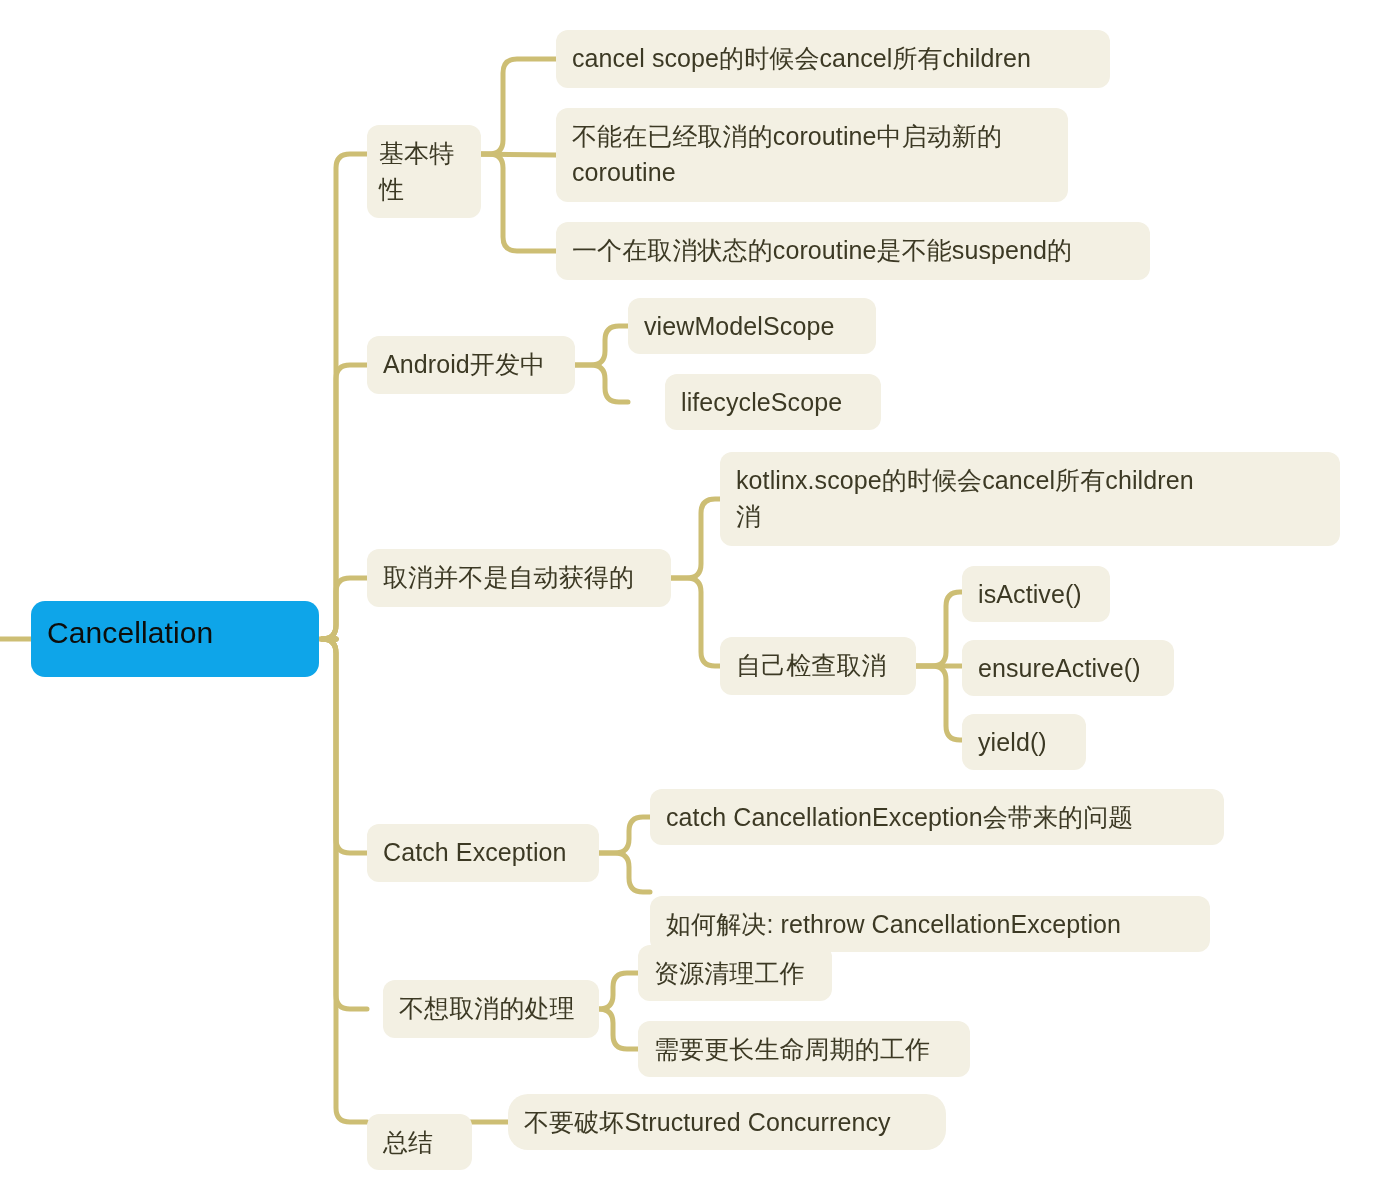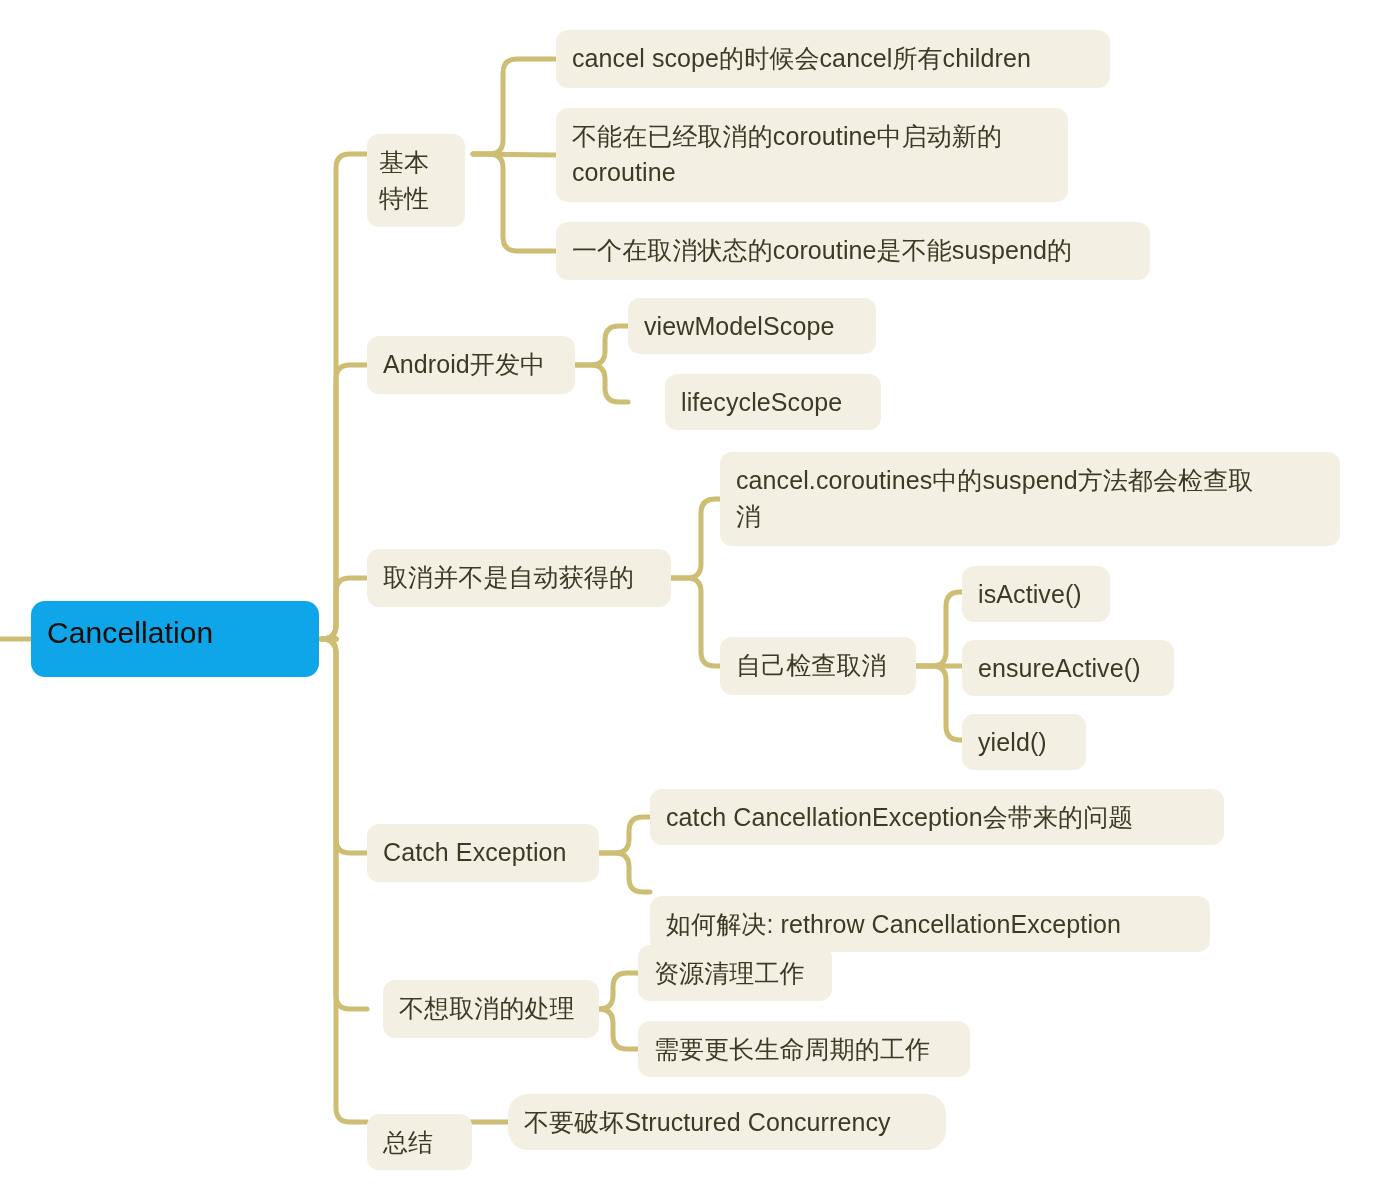--- a/index.html
+++ b/index.html
@@ -88,30 +88,30 @@
         <path d="M 336 639 L 322 639 Q 336 639 336 653 L 336 995 Q 336 1009 350 1009 L 367 1009"></path>
         <path d="M 583 1009 L 599 1009 Q 613 1009 613 995 L 613 987 Q 613 973 627 973 L 638 973"></path>
         <path d="M 583 1009 L 599 1009 Q 613 1009 613 1023 L 613 1035 Q 613 1049 627 1049 L 638 1049"></path>
         <path d="M 336 639 L 322 639 Q 336 639 336 653 L 336 1108 Q 336 1122 350 1122 L 367 1122"></path>
         <path d="M 449 1122 L 508 1122"></path>
       </g>
   </svg>
 
   <div id="node-layer">
       <div class="node root" style="left: 31px; top: 601px; width: 288px; min-height: 76px;"><span class="node-label">Cancellation</span></div>
-      <div class="node branch" style="left: 367px; top: 134px; width: 98px; min-height: 58px; padding-left: 12px;"><span class="node-label">基本特性</span></div>
+      <div class="node branch" style="left: 367px; top: 125px; width: 114px; min-height: 58px; padding-left: 12px;"><span class="node-label">基本特性</span></div>
       <div class="node leaf" style="left: 556px; top: 30px; width: 554px; min-height: 58px;"><span class="node-label">cancel scope的时候会cancel所有children</span></div>
       <div class="node leaf" style="left: 556px; top: 108px; width: 512px; min-height: 94px;"><span class="node-label">不能在已经取消的coroutine中启动新的
 coroutine</span></div>
       <div class="node leaf" style="left: 556px; top: 222px; width: 594px; min-height: 58px;"><span class="node-label">一个在取消状态的coroutine是不能suspend的</span></div>
       <div class="node branch" style="left: 367px; top: 336px; width: 208px; min-height: 58px;"><span class="node-label">Android开发中</span></div>
       <div class="node leaf" style="left: 628px; top: 298px; width: 248px; min-height: 56px;"><span class="node-label">viewModelScope</span></div>
       <div class="node leaf" style="left: 665px; top: 374px; width: 216px; min-height: 56px;"><span class="node-label">lifecycleScope</span></div>
       <div class="node branch" style="left: 367px; top: 549px; width: 304px; min-height: 58px;"><span class="node-label">取消并不是自动获得的</span></div>
-      <div class="node leaf" style="left: 720px; top: 452px; width: 620px; min-height: 94px;"><span class="node-label">cancel.coroutines中的suspend方法都会检查取
+      <div class="node leaf" style="left: 720px; top: 452px; width: 620px; min-height: 94px;"><span class="node-label">kotlinx.scope的时候会cancel所有children
 消</span></div>
       <div class="node branch" style="left: 720px; top: 637px; width: 196px; min-height: 58px;"><span class="node-label">自己检查取消</span></div>
       <div class="node leaf" style="left: 962px; top: 566px; width: 148px; min-height: 52px;"><span class="node-label">isActive()</span></div>
       <div class="node leaf" style="left: 962px; top: 640px; width: 212px; min-height: 52px;"><span class="node-label">ensureActive()</span></div>
       <div class="node leaf" style="left: 962px; top: 714px; width: 124px; min-height: 52px;"><span class="node-label">yield()</span></div>
       <div class="node branch" style="left: 367px; top: 824px; width: 232px; min-height: 58px;"><span class="node-label">Catch Exception</span></div>
       <div class="node leaf" style="left: 650px; top: 789px; width: 574px; min-height: 56px;"><span class="node-label">catch CancellationException会带来的问题</span></div>
       <div class="node leaf" style="left: 650px; top: 864px; width: 560px; min-height: 56px; margin-top: 32px;"><span class="node-label">如何解决: rethrow CancellationException</span></div>
       <div class="node branch" style="left: 367px; top: 980px; width: 216px; min-height: 58px; margin-left: 16px;"><span class="node-label">不想取消的处理</span></div>
       <div class="node leaf" style="left: 638px; top: 945px; width: 194px; min-height: 56px;"><span class="node-label">资源清理工作</span></div>

